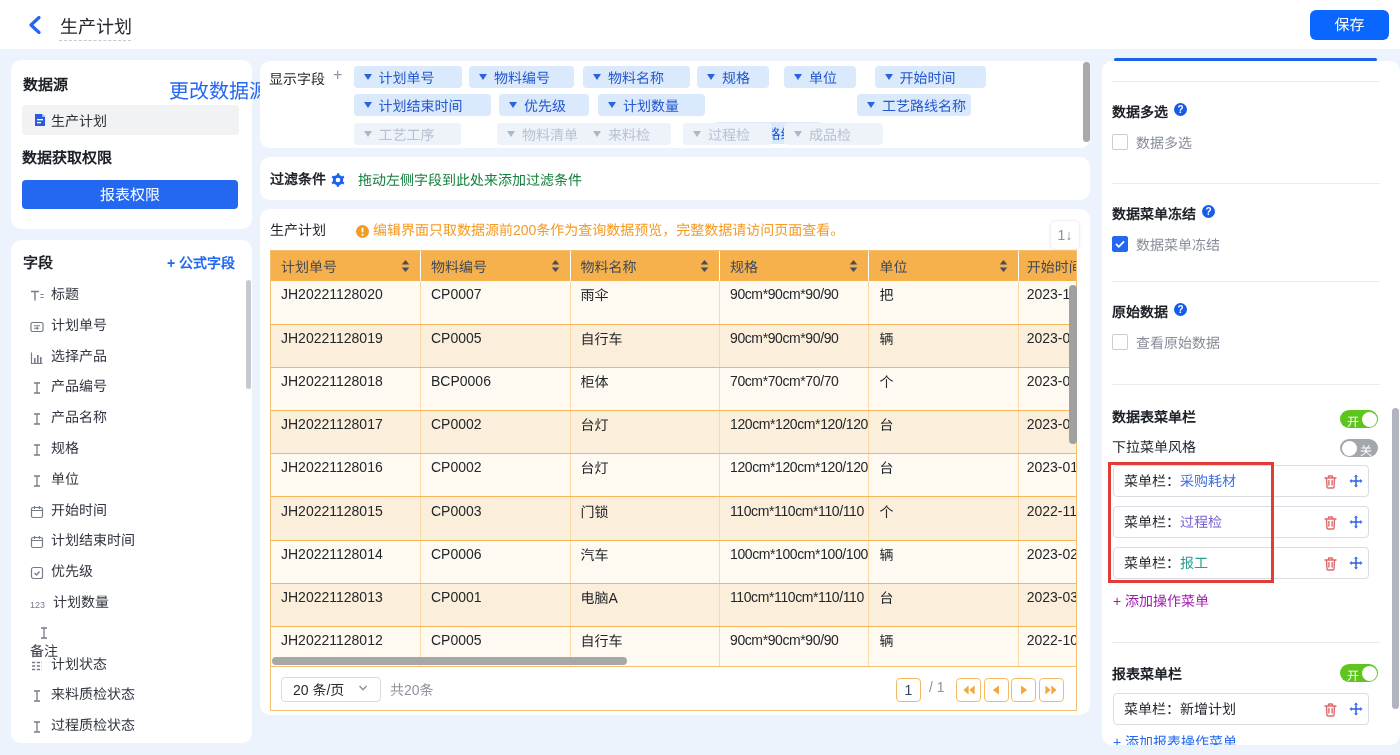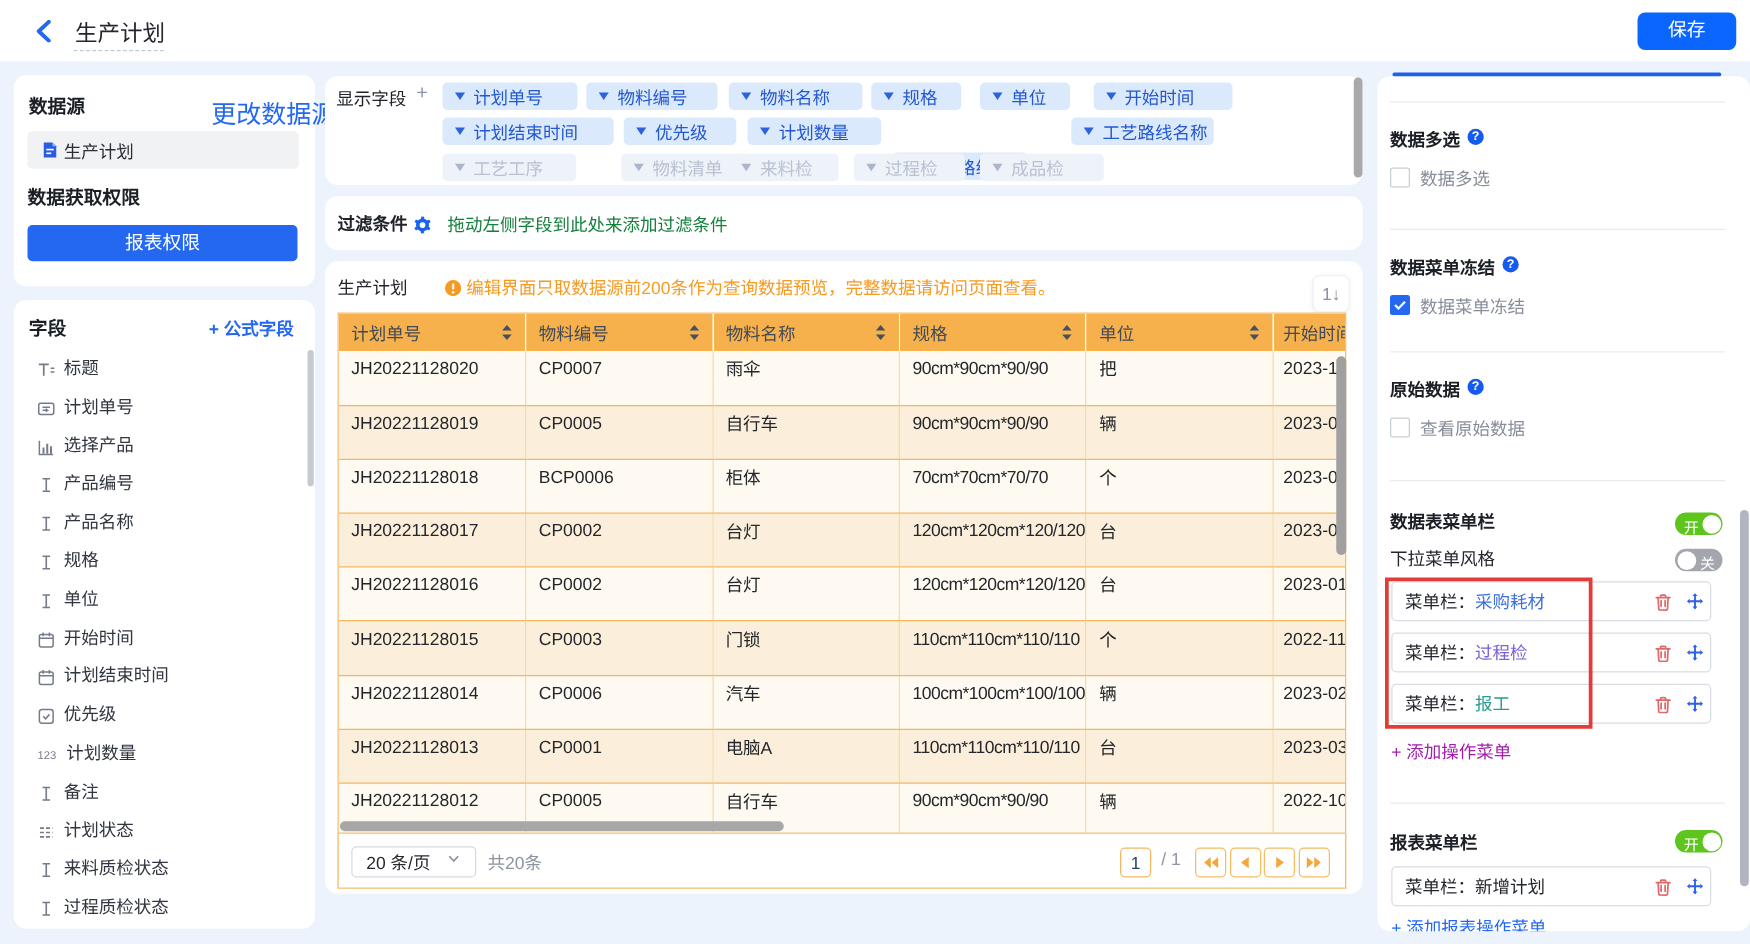--- a/index.html
+++ b/index.html
@@ -160,21 +160,21 @@
         <path d="M4.5 7 l2 2 3-3.5" stroke="#767c87" stroke-width="1.3" fill="none"></path>
       </svg>
       <span>优先级</span>
     </div>
 <div class="fitem" style="top:595px;">
       <svg width="16" height="14" viewBox="0 0 16 14">
         <text x="0" y="10.5" font-size="9" font-family="Liberation Sans" fill="#767c87">123</text>
       </svg>
       <span>计划数量</span>
     </div>
-<div class="fitem" style="top:626px;">
+<div class="fitem" style="top:626px;flex-direction:column;">
       <svg width="14" height="14" viewBox="0 0 14 14">
         <path d="M4 2 h6 M4 12 h6 M7 2 v10" stroke="#767c87" stroke-width="1.3" fill="none"></path>
       </svg>
       <span>备注</span>
     </div>
 <div class="fitem" style="top:657px;">
       <svg width="14" height="14" viewBox="0 0 14 14">
         <path d="M2 3.5 h10 M2 7 h10 M2 10.5 h10" stroke="#767c87" stroke-width="1.3" fill="none" stroke-dasharray="3.2 1.6"></path>
       </svg>
       <span>计划状态</span>

